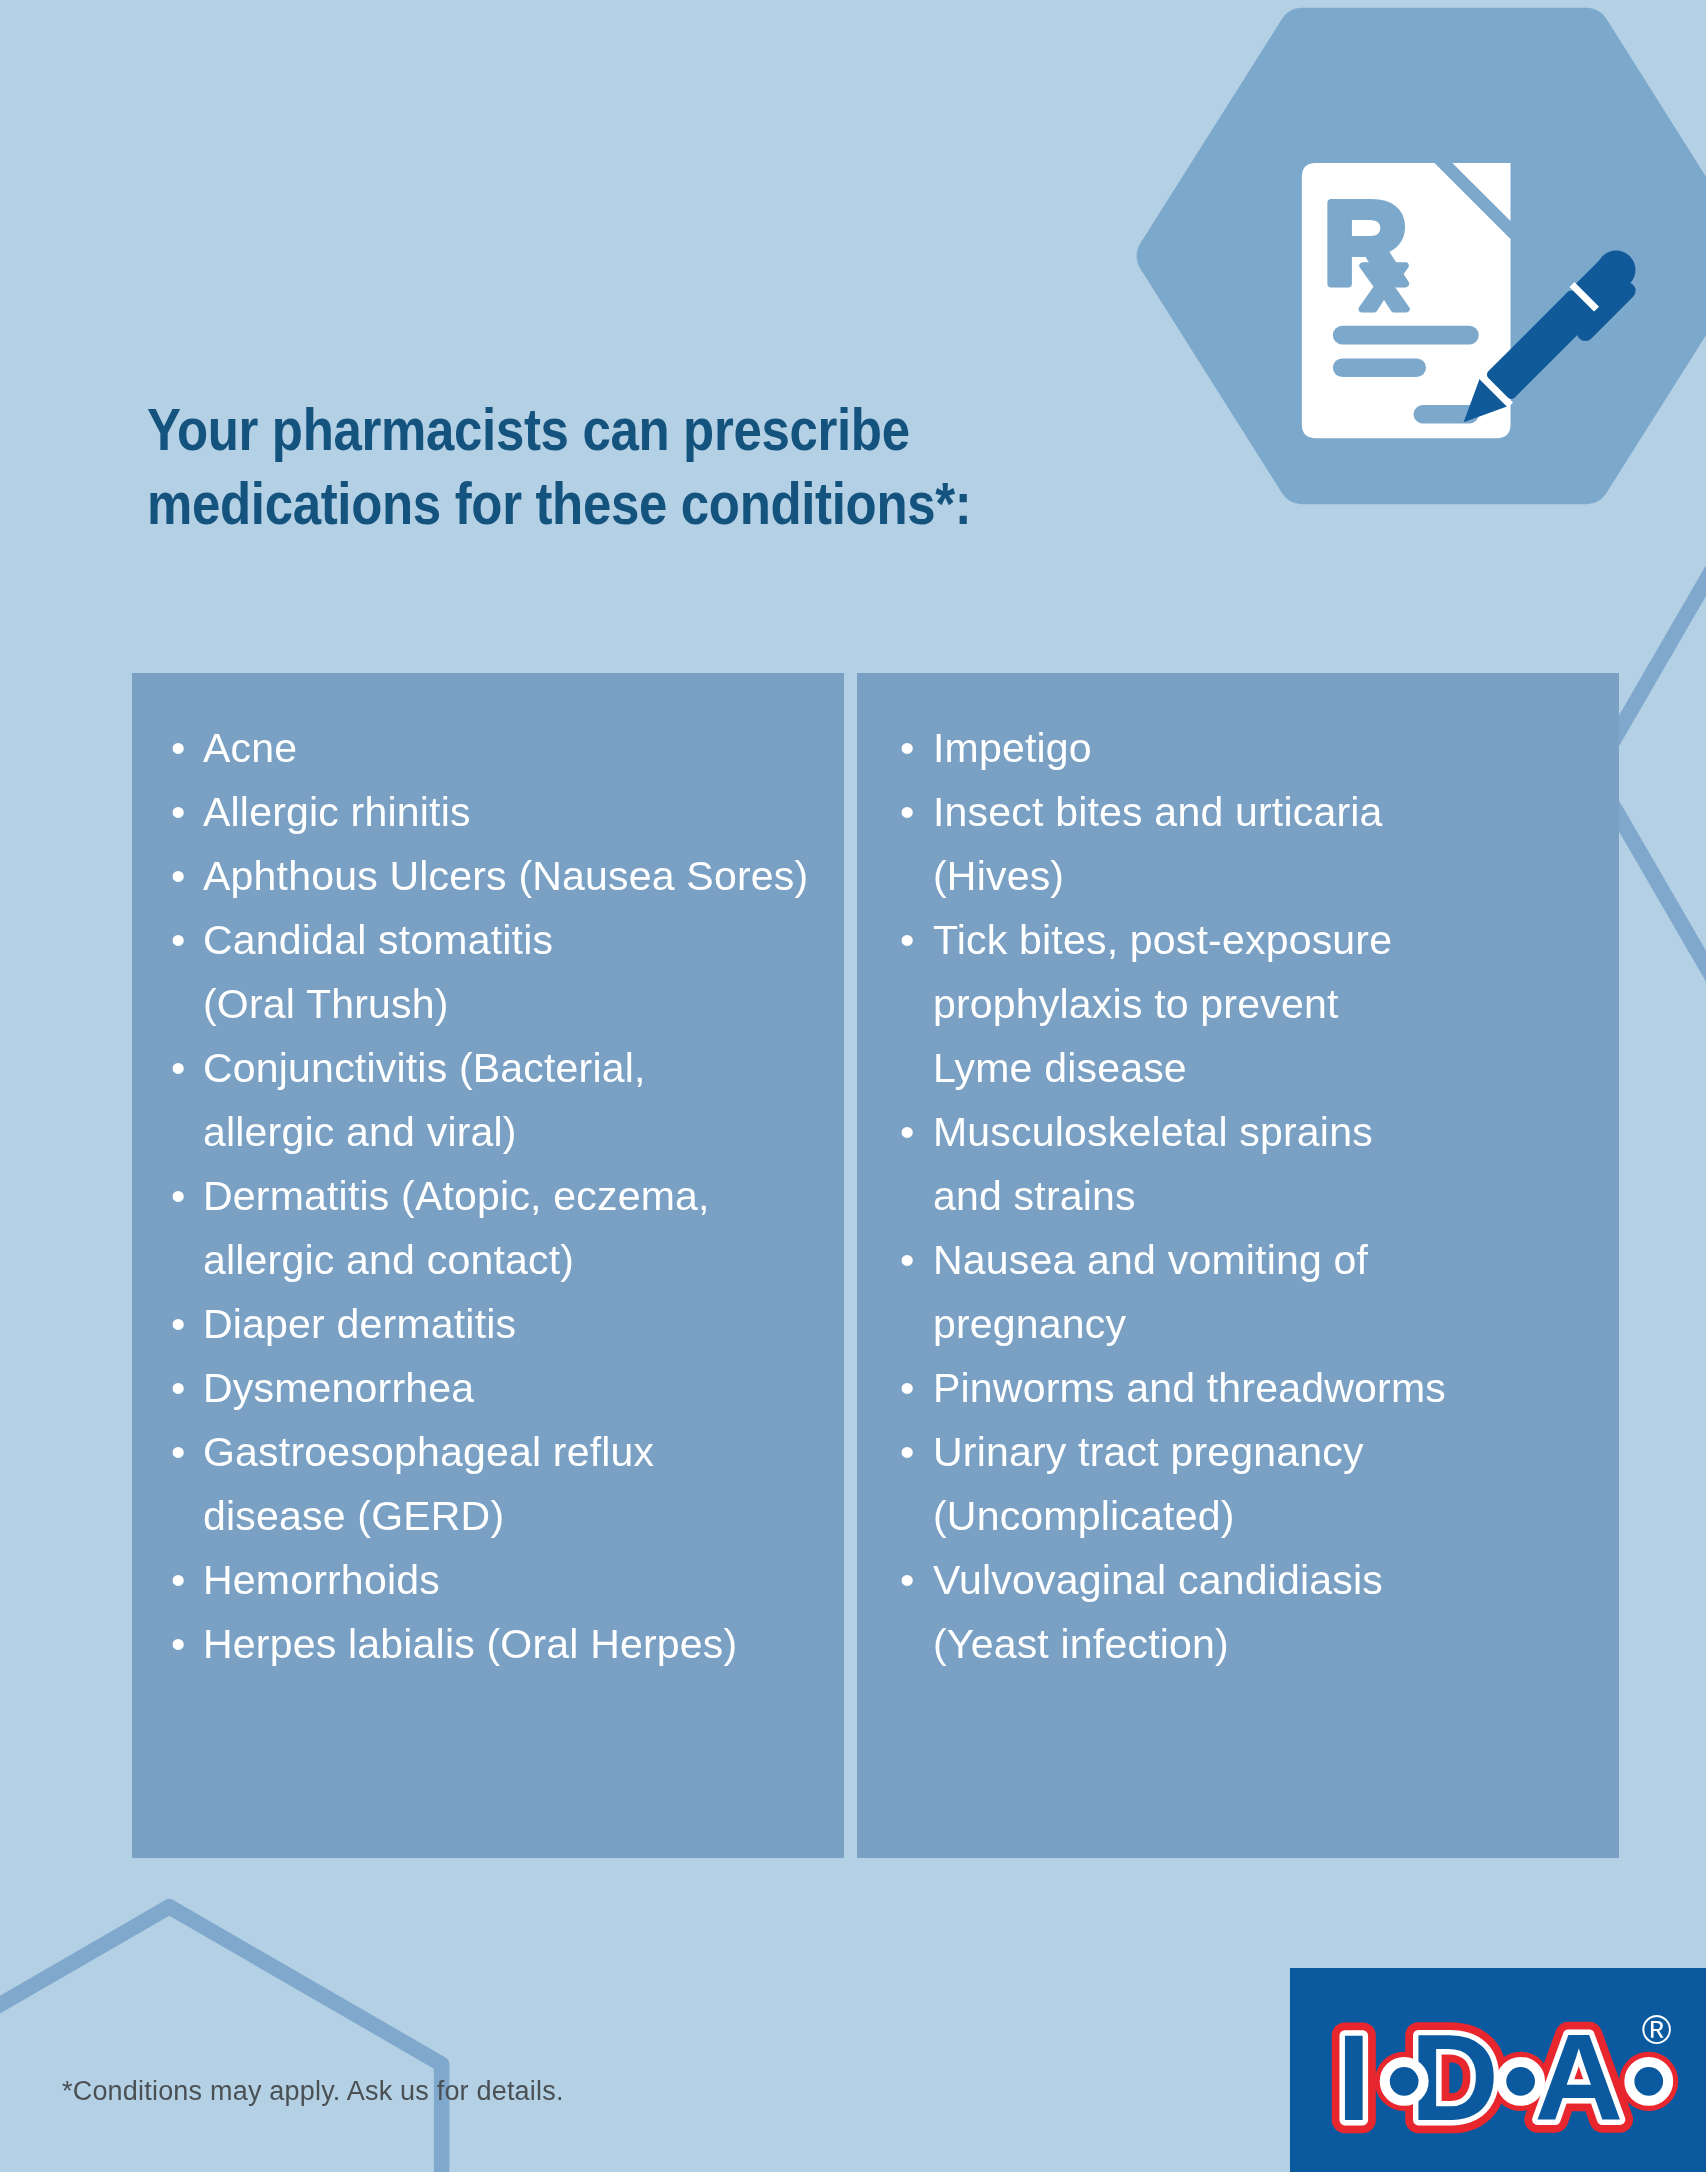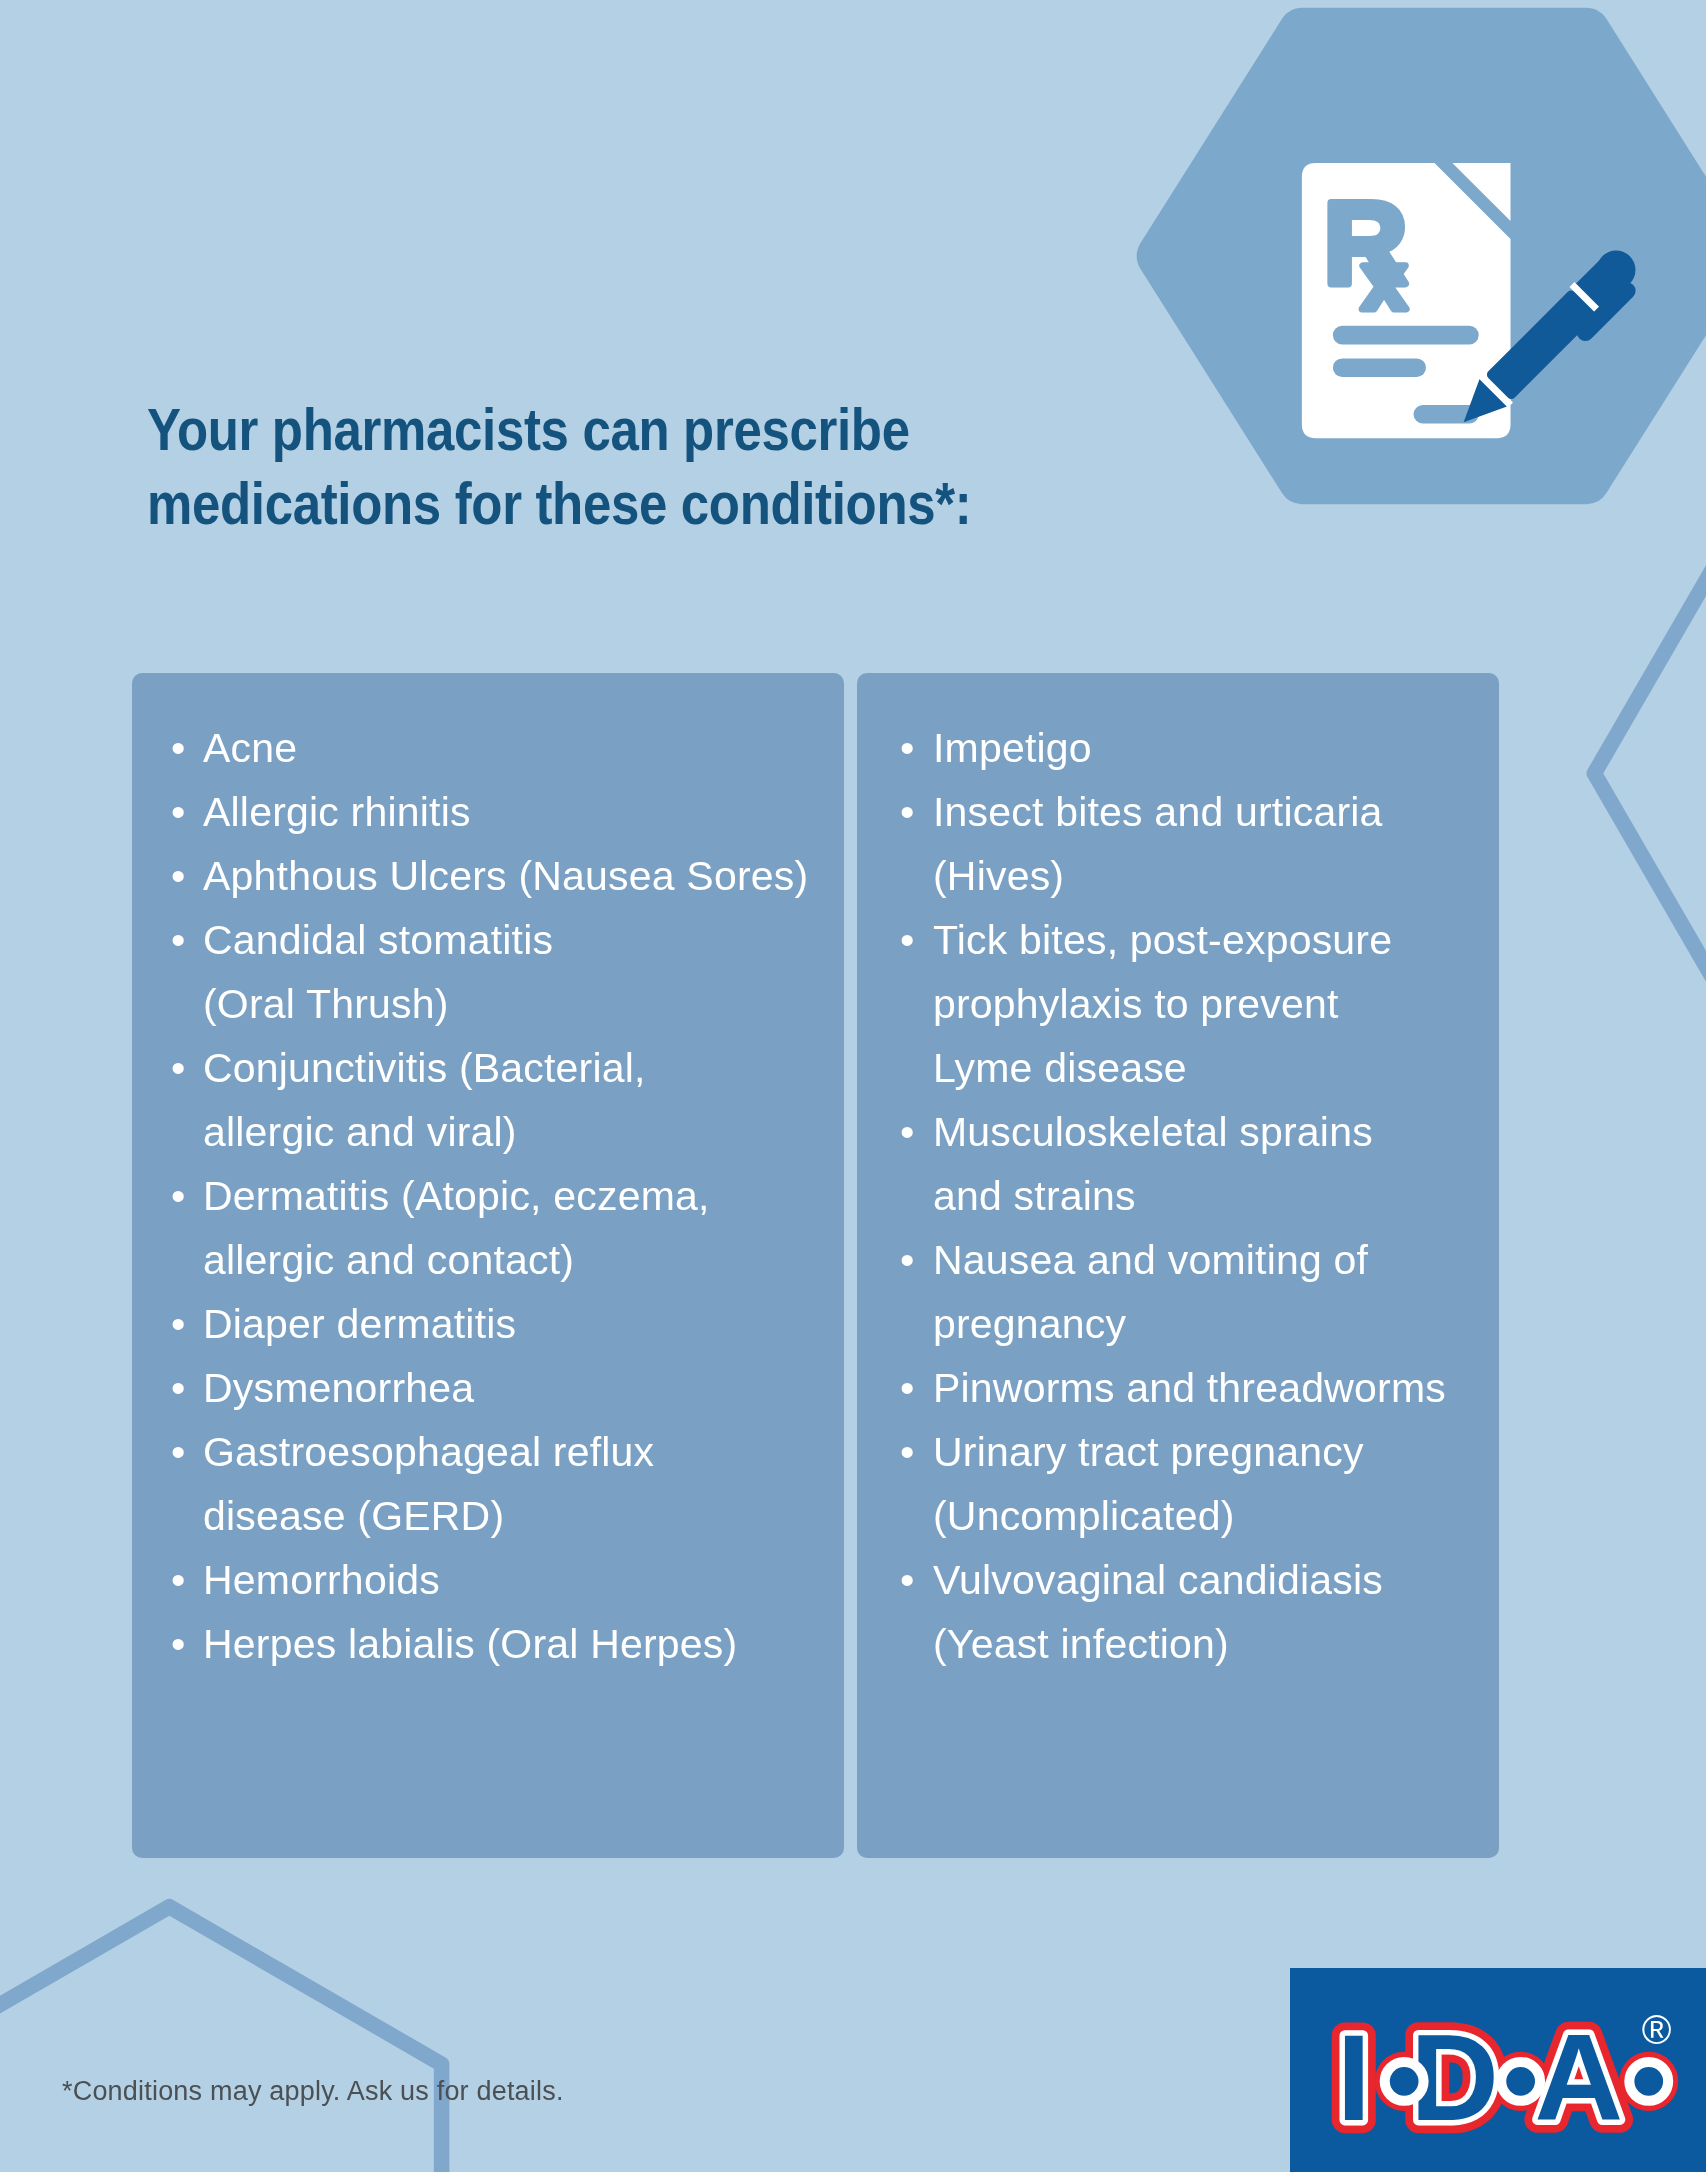--- a/index.html
+++ b/index.html
@@ -18,24 +18,24 @@
   }
   .page-title .squeeze{display:inline-block;transform:scaleX(0.74);transform-origin:0 50%;}
   .subtitle{
     position:absolute;left:147px;top:393px;margin:0;
     font-size:60px;line-height:74px;font-weight:bold;
     color:#15537f;white-space:pre-line;letter-spacing:-0.4px;
   }
   .subtitle .squeeze{display:inline-block;transform:scaleX(0.85);transform-origin:0 0;white-space:pre-line;}
   .panel{
     position:absolute;top:673px;height:1185px;
-    background:#7aa0c4;box-sizing:border-box;border-radius:10px;
+    background:#7aa0c4;box-sizing:border-box;
   }
   .panel.left{left:132px;width:712px;}
-  .panel.right{left:857px;width:642px;}
+  .panel.right{left:857px;width:762px;}
   .panel ul{list-style:none;margin:0;padding:43px 15.5px 0 0;}
   .panel li{
     position:relative;color:#ffffff;font-size:41px;line-height:64px;
     white-space:pre-line;letter-spacing:0.2px;
   }
   .panel.left li{padding-left:71px;}
   .panel.right li{padding-left:76px;}
   .panel li::before{
     content:"\2022";position:absolute;top:0;
   }

